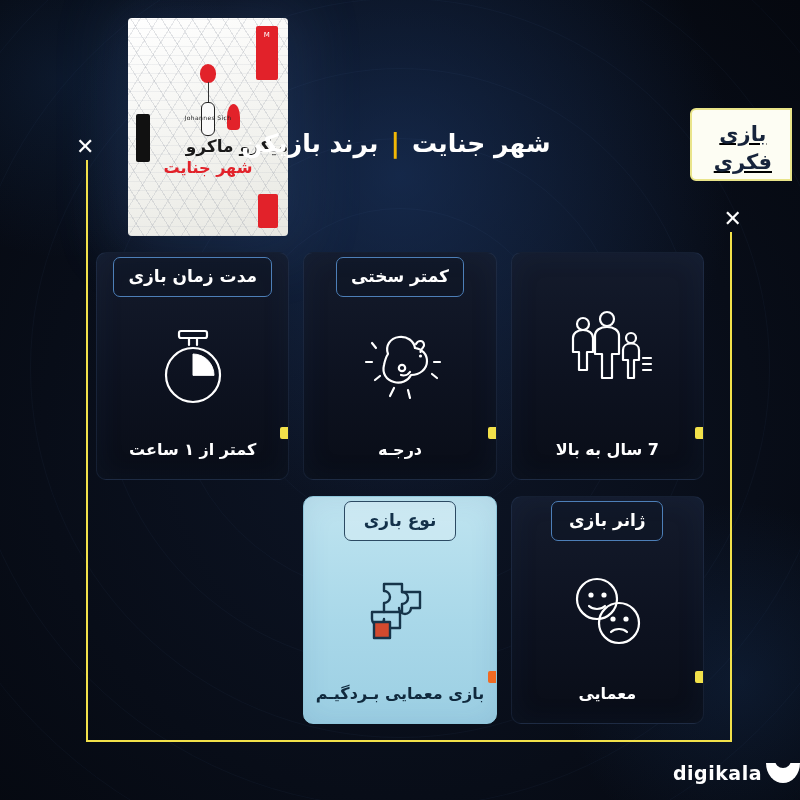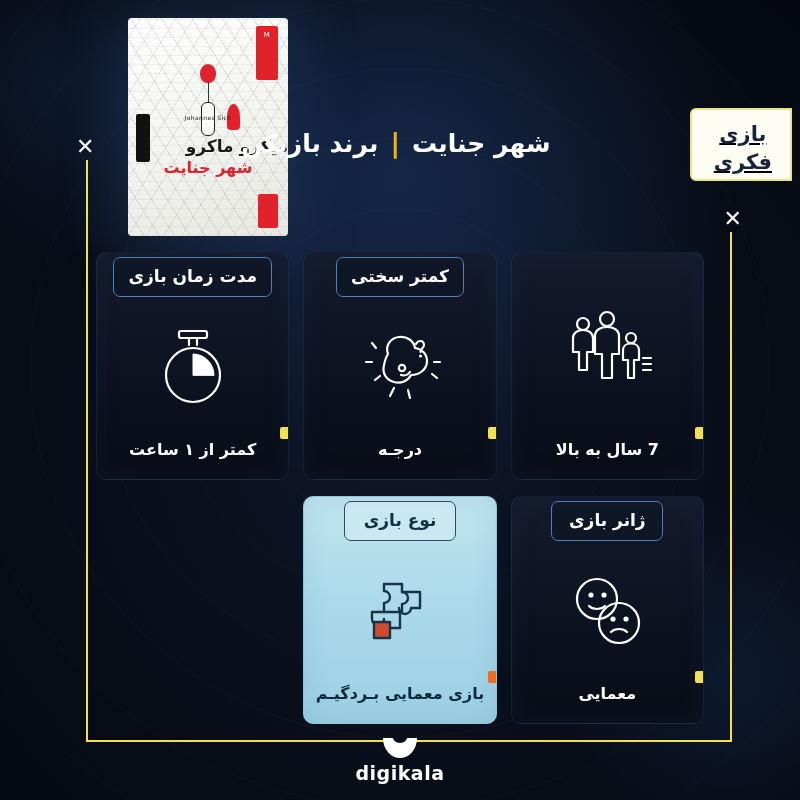--- a/index.html
+++ b/index.html
@@ -175,21 +175,21 @@
   .tab.orange { background: #f06a22; }
 
   svg.ic { display:block; }
   .stroke-w { fill:none; stroke:#ffffff; stroke-width:2.2; stroke-linecap:round; stroke-linejoin:round; }
   .fill-w { fill:#ffffff; }
   .stroke-d { fill:none; stroke:#163449; stroke-width:2.4; stroke-linecap:round; stroke-linejoin:round; }
 
   
   .footer {
     position: absolute; left: 0; right: 0; bottom: 16px;
-    display: flex; flex-direction: column; align-items: center; gap: 4px;
+    display: flex; flex-direction: row; align-items: center; gap: 4px;
   }
   .dk-logo-mark {
     width: 34px; height: 20px;
     background: #ffffff;
     border-radius: 0 0 17px 17px / 0 0 20px 20px;
     position: relative;
   }
   .dk-logo-mark:after{
     content:""; position:absolute; left:50%; top:-3px; transform:translateX(-50%);
     width:16px; height:8px; background:#0a0f1c; border-radius:0 0 8px 8px;

